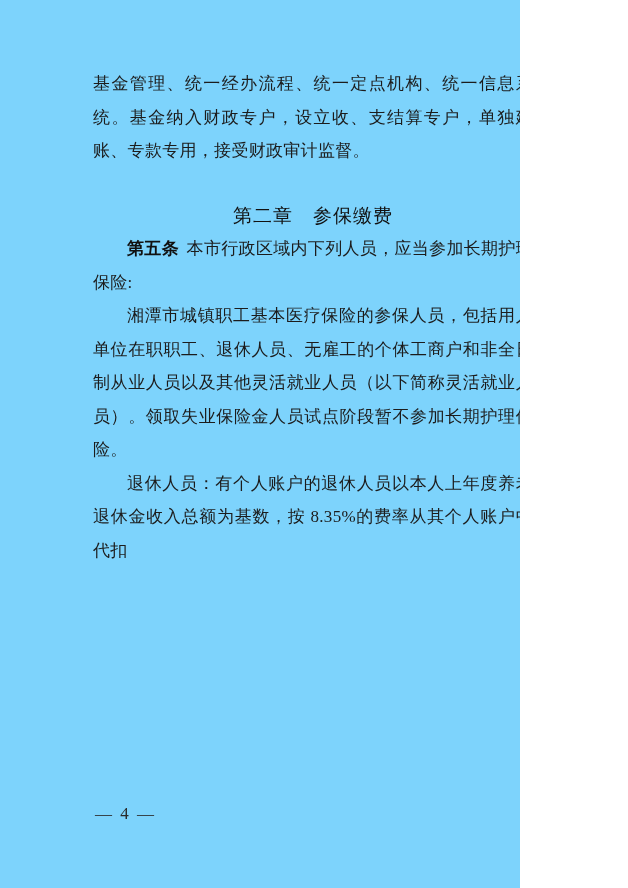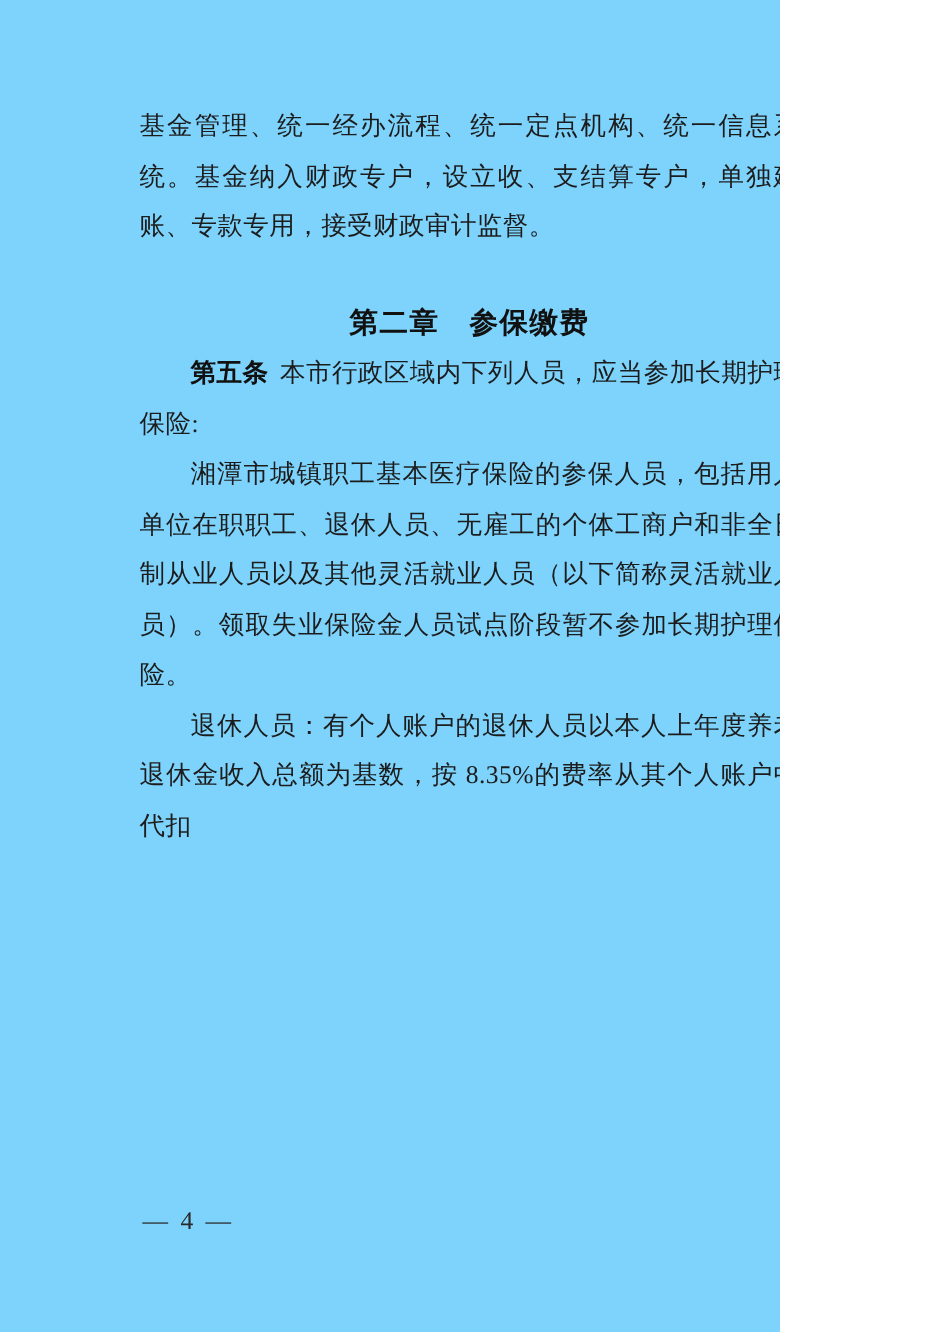--- a/index.html
+++ b/index.html
@@ -31,21 +31,21 @@
     letter-spacing: 0.3px;
     word-break: break-all;
   }
   .para.indent {
     text-indent: 2em;
   }
   .chapter-heading {
     margin: 31px 0 0 0;
     text-align: center;
     font-family: "Liberation Sans", "DejaVu Sans", sans-serif;
-    font-weight: bold;
+    font-weight: normal;
     font-size: 19px;
     line-height: 33.5px;
     letter-spacing: 1px;
     color: #111111;
   }
   .article-label {
     font-weight: bold;
     margin-right: 0.45em;
     color: #111111;
   }

